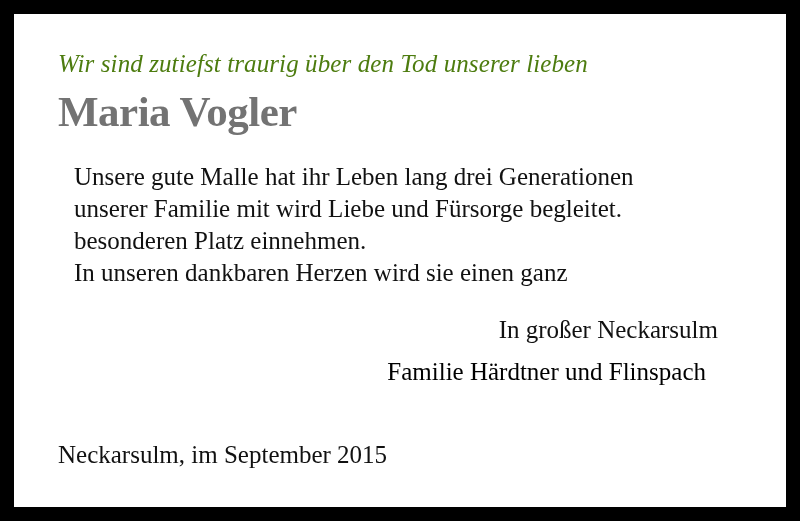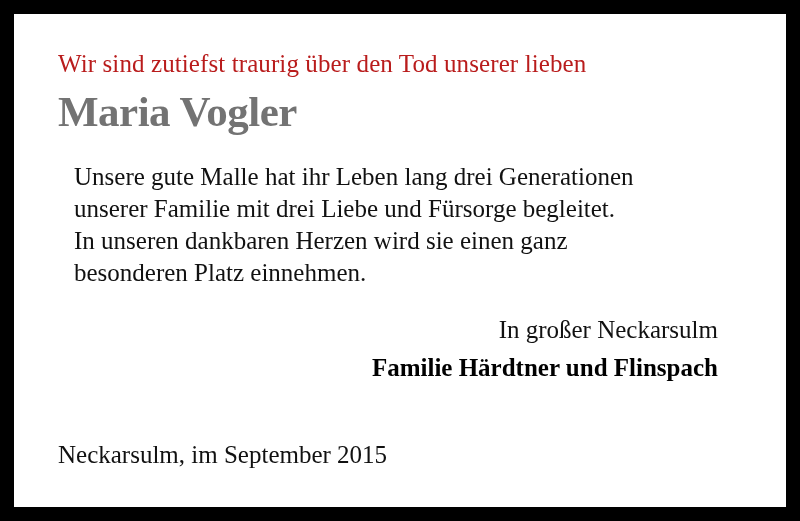--- a/index.html
+++ b/index.html
@@ -27,23 +27,24 @@
     width: 100%;
     height: 100%;
     background: #ffffff;
     box-sizing: border-box;
     padding: 36px 44px 26px 44px;
     position: relative;
   }
   .intro-line {
     font-size: 25px;
     line-height: 1.15;
-    color: #b91c1c;
+    color: #4d7c0f;
     letter-spacing: 0.1px;
     margin: 0 0 6px 0;
+    font-style: italic;
   }
   .deceased-name {
     font-size: 43px;
     font-weight: 700;
     line-height: 1.08;
     color: #737373;
     margin: 10px 0 26px 0;
     letter-spacing: -0.5px;
   }
   .tribute-text {
@@ -61,24 +62,24 @@
     margin: 0 24px 0 0;
   }
   .closing-gratitude {
     font-size: 25px;
     line-height: 1.2;
     color: #111111;
     margin: 0 0 8px 0;
   }
   .closing-family {
     font-size: 25px;
-    font-weight: 700;
+    font-weight: 400;
     line-height: 1.2;
     color: #000000;
-    margin: 0;
+    margin: 12px;
   }
   .place-date {
     font-size: 25px;
     line-height: 1.2;
     color: #111111;
     position: absolute;
     left: 44px;
     bottom: 12px;
   }
 </style>
@@ -87,23 +88,23 @@
 
 <div class="obituary-frame">
   <div class="obituary-card">
 
     <p class="intro-line">Wir sind zutiefst traurig über den Tod unserer lieben</p>
 
     <h1 class="deceased-name">Maria Vogler</h1>
 
     <div class="tribute-text">
       <p>Unsere gute Malle hat ihr Leben lang drei Generationen</p>
-      <p>unserer Familie mit drei Liebe und Fürsorge begleitet.</p>
+      <p>unserer Familie mit wird Liebe und Fürsorge begleitet.</p>
+      <p>besonderen Platz einnehmen.</p>
       <p>In unseren dankbaren Herzen wird sie einen ganz</p>
-      <p>besonderen Platz einnehmen.</p>
     </div>
 
     <div class="closing-block">
       <p class="closing-gratitude">In großer Neckarsulm</p>
       <p class="closing-family">Familie Härdtner und Flinspach</p>
     </div>
 
     <p class="place-date">Neckarsulm, im September 2015</p>
 
   </div>

